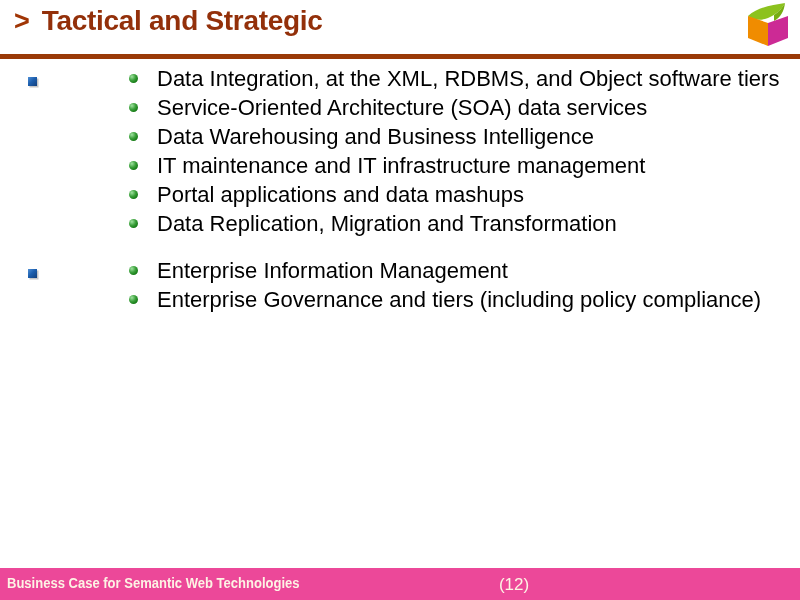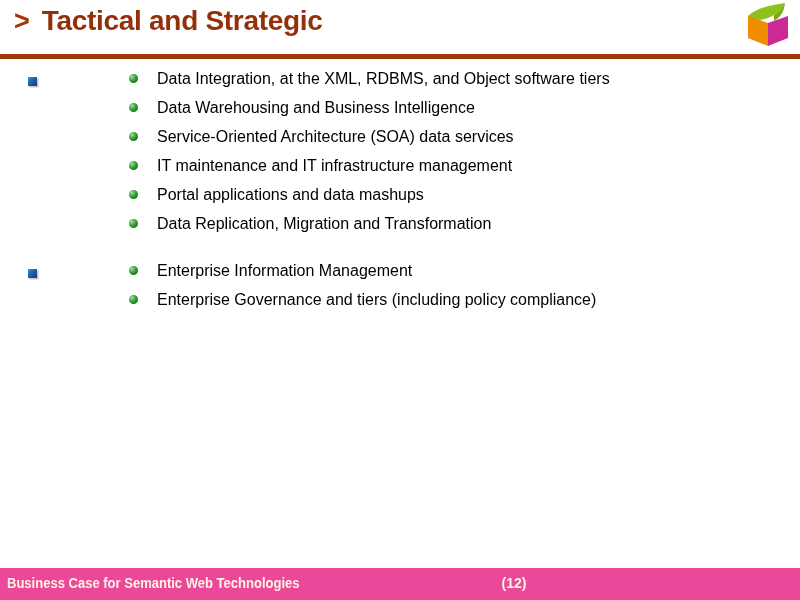--- a/index.html
+++ b/index.html
@@ -112,21 +112,21 @@
   ul.level2 {
     list-style: none;
     margin: 4px 0 4px 0;
     padding: 0;
   }
   li.l2 {
     position: relative;
     padding-left: 100px;
     margin: 0 0 4px 0;
     color: #000000;
-    font-size: 16px;
+    font-size: 22px;
     line-height: 25px;
     font-family: "Liberation Sans", sans-serif;
   }
   li.l2 > .b2 {
     position: absolute;
     left: 72px;
     top: 8px;
     width: 9px;
     height: 9px;
     border-radius: 50%;
@@ -161,22 +161,22 @@
     transform: scaleX(0.93);
     transform-origin: left center;
   }
   #footer-page {
     position: absolute;
     left: 484px;
     top: 7px;
     width: 60px;
     text-align: center;
     color: #fdf3e4;
-    font-size: 14px;
-    font-weight: bold;
+    font-size: 17px;
+    font-weight: normal;
     font-family: "Liberation Sans", sans-serif;
   }
   #footer-w3c {
     position: absolute;
     right: 8px;
     top: 2px;
     width: 56px;
     height: 28px;
     margin-top: 48px;
   }
@@ -213,25 +213,25 @@
       <li class="l1">
         <span class="b1"></span>
 
         <ul class="level2">
           <li class="l2">
             <span class="b2"></span>
             <span class="txt2">Data Integration, at the XML, RDBMS, and Object software tiers</span>
           </li>
           <li class="l2">
             <span class="b2"></span>
+            <span class="txt2">Service-Oriented Architecture (SOA) data services</span>
+          </li>
+          <li class="l2">
+            <span class="b2"></span>
             <span class="txt2">Data Warehousing and Business Intelligence</span>
-          </li>
-          <li class="l2">
-            <span class="b2"></span>
-            <span class="txt2">Service-Oriented Architecture (SOA) data services</span>
           </li>
           <li class="l2">
             <span class="b2"></span>
             <span class="txt2">IT maintenance and IT infrastructure management</span>
           </li>
           <li class="l2">
             <span class="b2"></span>
             <span class="txt2">Portal applications and data mashups</span>
           </li>
           <li class="l2">

